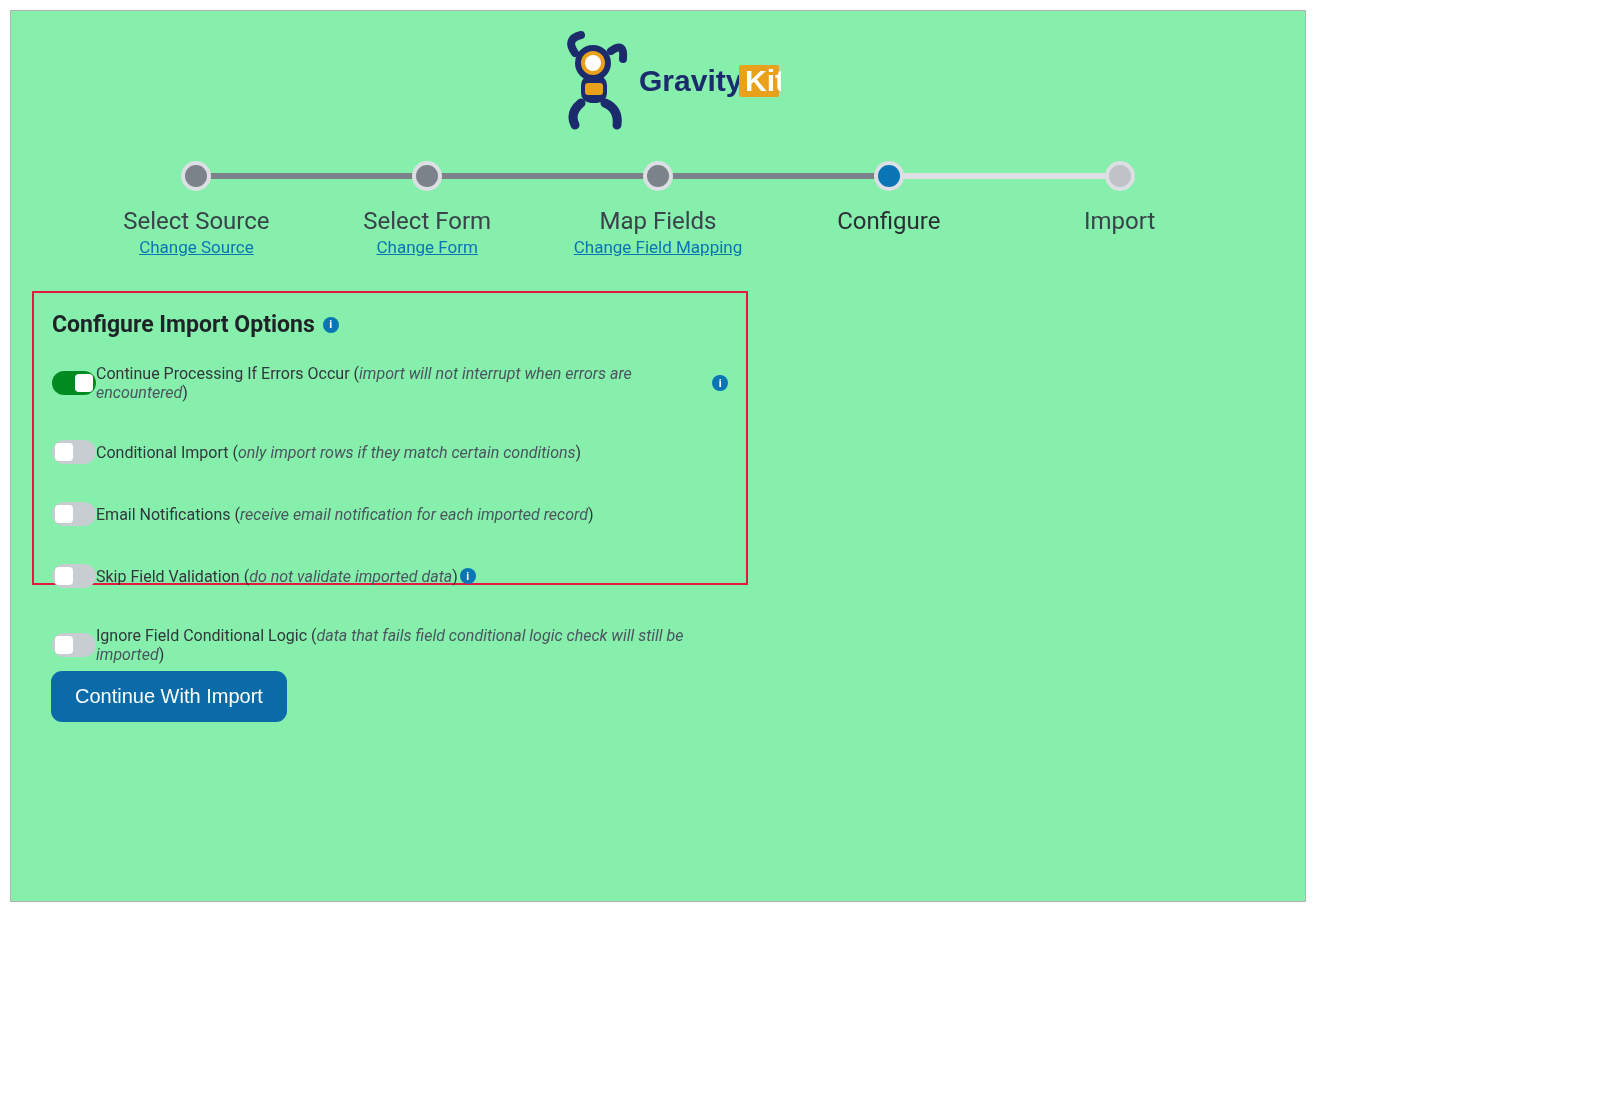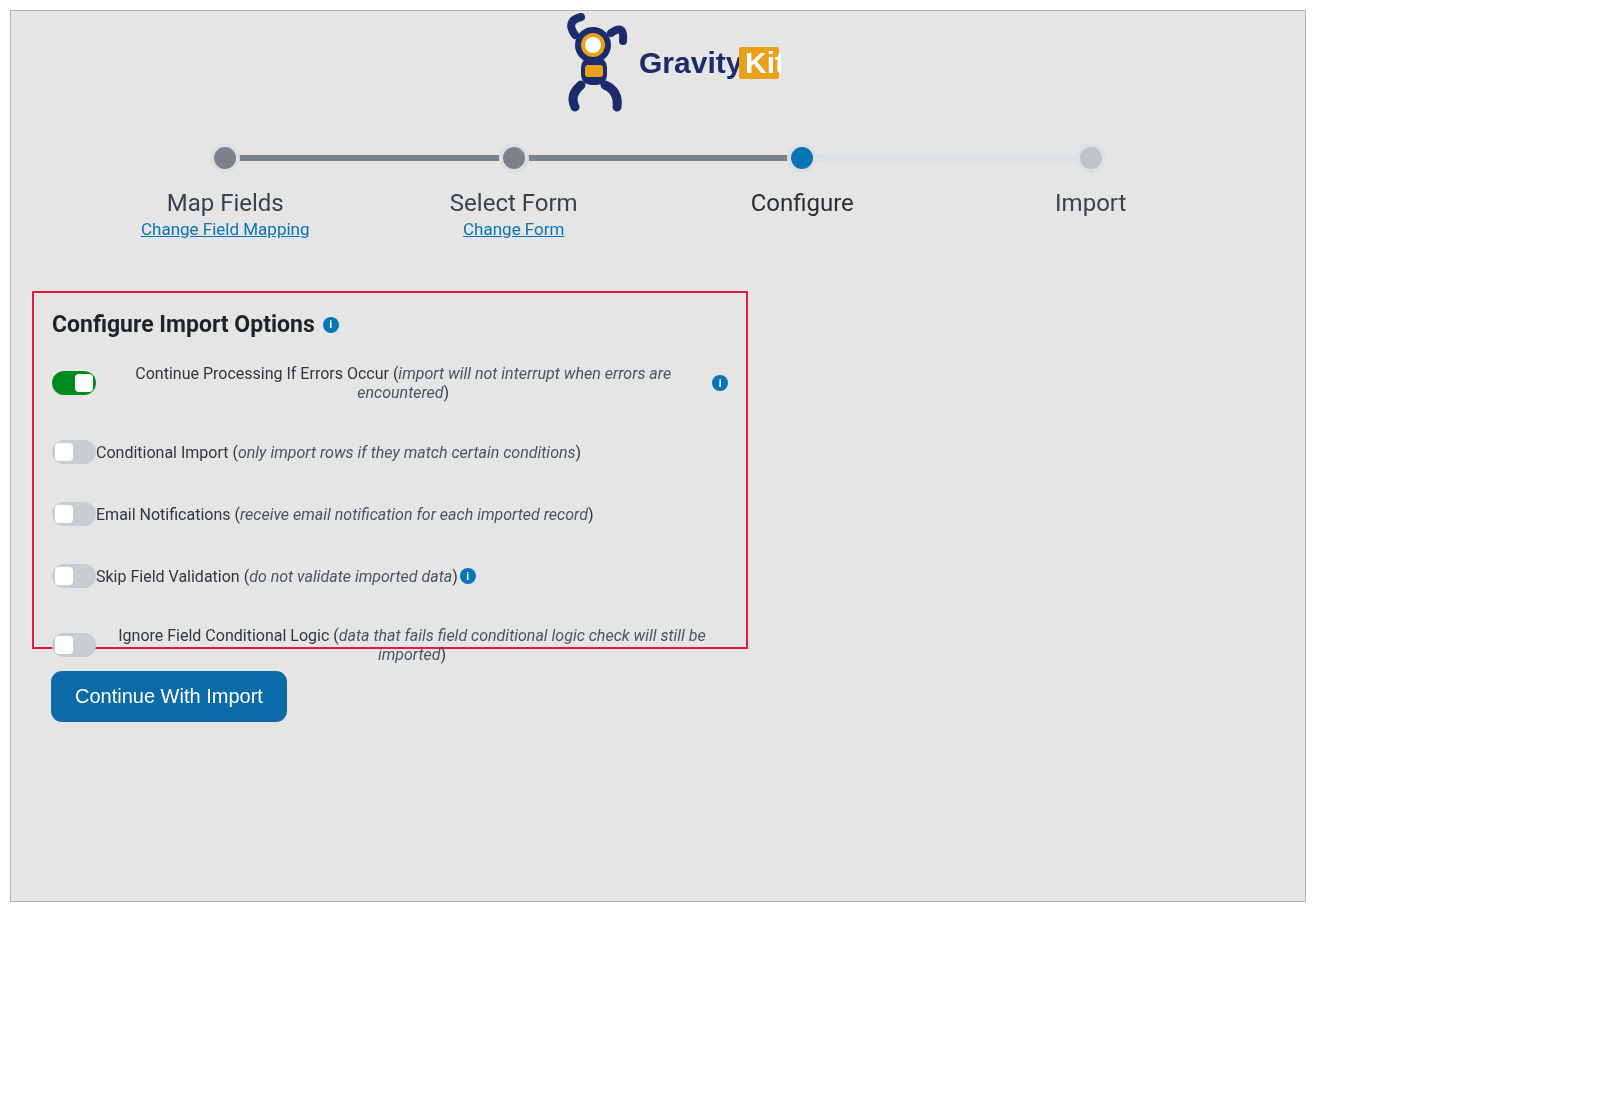--- a/index.html
+++ b/index.html
@@ -6,22 +6,23 @@
   html, body { width: 100%; height: 100%; }
   body {
     font-family: -apple-system, BlinkMacSystemFont, "Segoe UI", Roboto, "Helvetica Neue", Arial, sans-serif;
     background: #fff;
     padding: 10px;
   }
   .frame {
     width: 1296px;
     height: 892px;
     border: 1px solid #b0b2b4;
-    background: #e5e5e5;
-    position: relative;
+    background: #86efac;
+    position: relative;
+    padding-top: 18px;
   }
   .logo-wrap {
     width: 100%;
     display: flex;
     justify-content: center;
     margin-bottom: 28px;
   }
   .logo { width: 246px; height: 102px; }
 
   
@@ -84,24 +85,23 @@
     text-decoration: underline;
     cursor: pointer;
   }
 
   
   .panel {
     position: absolute;
     left: 21px;
     top: 280px;
     width: 716px;
-    height: 358px;
+    height: 294px;
     border: 2px solid #e21a3f;
     padding: 18px 18px 0 18px;
-    text-align: center;
   }
   .panel-title {
     font-size: 23px;
     font-weight: 700;
     color: #1e2327;
     display: flex;
     align-items: center;
     gap: 8px;
     margin-bottom: 26px;
   }
@@ -184,30 +184,38 @@
       <text x="210" y="62" font-family="Arial, sans-serif" font-size="30" font-weight="700" fill="#fff">Kit</text>
     </svg>
   </div>
 
   <div class="stepper">
       <div class="step">
         <div class="step-dot-wrap">
           <div class="step-line"></div>
           <div class="step-dot "></div>
         </div>
+        <div class="step-label">Select Source</div>
+        <div class="step-link">Change Source</div>
+      </div>
+      <div class="step">
+        <div class="step-dot-wrap">
+          <div class="step-line"></div>
+          <div class="step-dot "></div>
+        </div>
+        <div class="step-label">Select Form</div>
+        <div class="step-link">Change Form</div>
+      </div>
+      <div class="step">
+        <div class="step-dot-wrap">
+          <div class="step-line"></div>
+          <div class="step-dot "></div>
+        </div>
         <div class="step-label">Map Fields</div>
         <div class="step-link">Change Field Mapping</div>
-      </div>
-      <div class="step">
-        <div class="step-dot-wrap">
-          <div class="step-line"></div>
-          <div class="step-dot "></div>
-        </div>
-        <div class="step-label">Select Form</div>
-        <div class="step-link">Change Form</div>
       </div>
       <div class="step">
         <div class="step-dot-wrap">
           <div class="step-line future"></div>
           <div class="step-dot active"></div>
         </div>
         <div class="step-label active">Configure</div>
       </div>
       <div class="step">
         <div class="step-dot-wrap">

